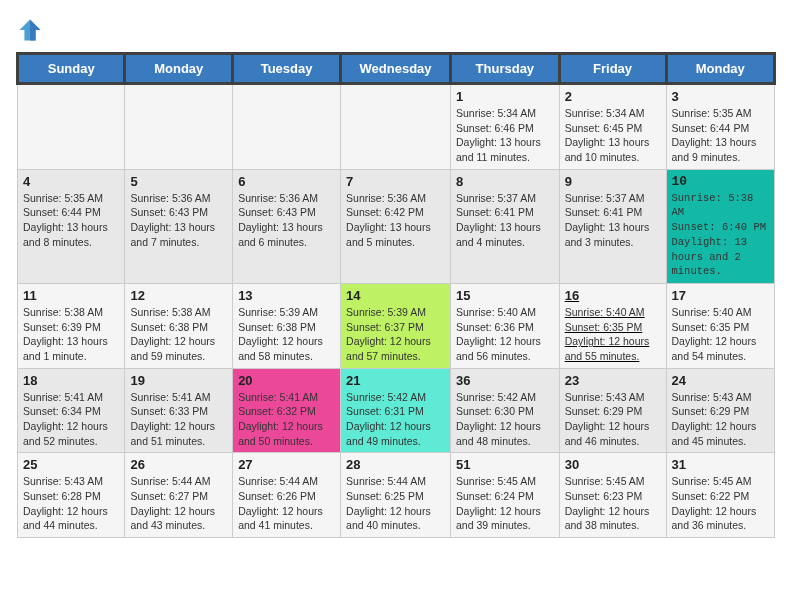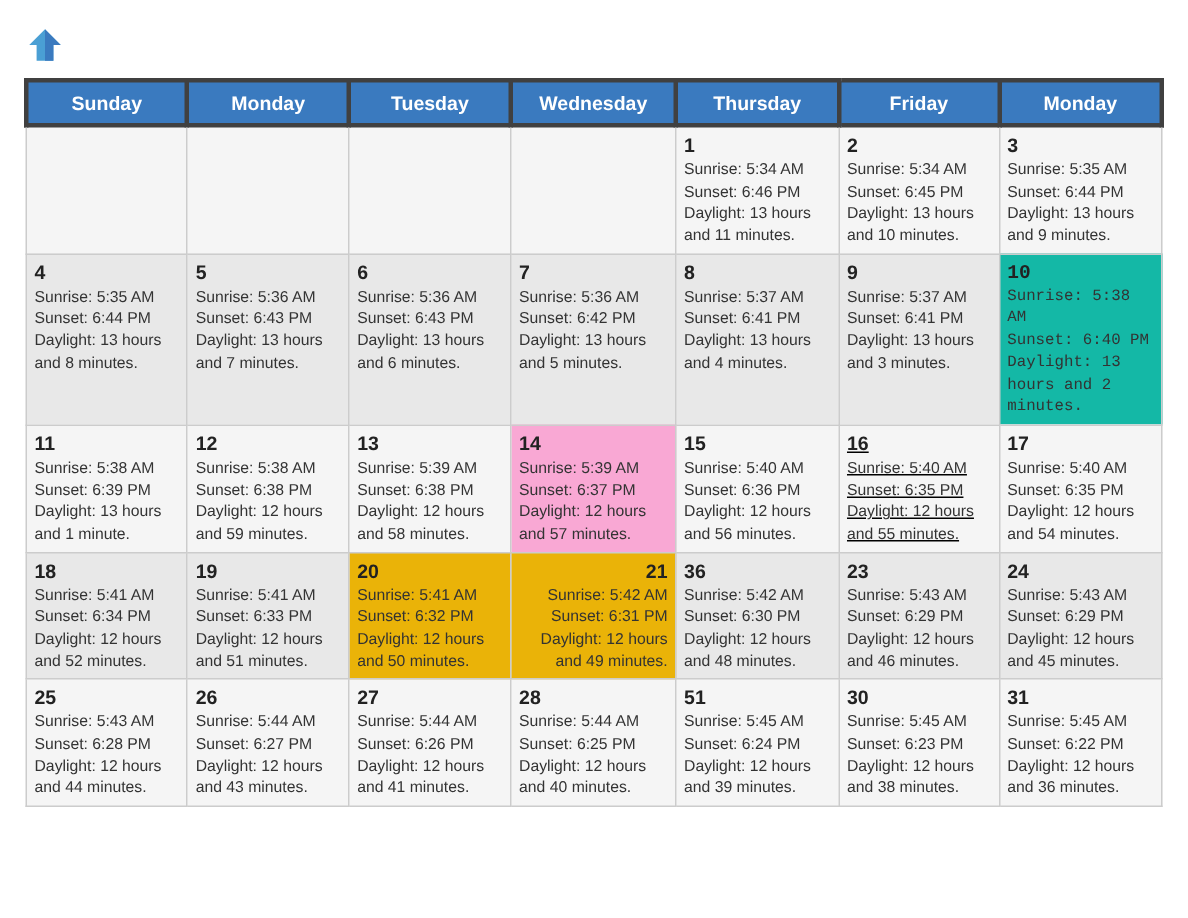--- a/index.html
+++ b/index.html
@@ -173,21 +173,21 @@
           <div class="day-info">Sunrise: 5:38 AM<br>Sunset: 6:39 PM<br>Daylight: 13 hours and 1 minute.</div>
         </td>
         <td style="background: rgb(245, 245, 245);">
           <span class="day-number">12</span>
           <div class="day-info">Sunrise: 5:38 AM<br>Sunset: 6:38 PM<br>Daylight: 12 hours and 59 minutes.</div>
         </td>
         <td style="background: rgb(245, 245, 245);">
           <span class="day-number">13</span>
           <div class="day-info">Sunrise: 5:39 AM<br>Sunset: 6:38 PM<br>Daylight: 12 hours and 58 minutes.</div>
         </td>
-        <td style="background: #f9a8d4;">
+        <td style="background: #bef264;">
           <span class="day-number">14</span>
           <div class="day-info">Sunrise: 5:39 AM<br>Sunset: 6:37 PM<br>Daylight: 12 hours and 57 minutes.</div>
         </td>
         <td style="background: rgb(245, 245, 245);">
           <span class="day-number">15</span>
           <div class="day-info">Sunrise: 5:40 AM<br>Sunset: 6:36 PM<br>Daylight: 12 hours and 56 minutes.</div>
         </td>
         <td style="background: rgb(245, 245, 245); text-decoration: underline;">
           <span class="day-number">16</span>
           <div class="day-info">Sunrise: 5:40 AM<br>Sunset: 6:35 PM<br>Daylight: 12 hours and 55 minutes.</div>
@@ -199,25 +199,25 @@
       </tr>
       <tr>
         <td style="background: rgb(232, 232, 232);">
           <span class="day-number">18</span>
           <div class="day-info">Sunrise: 5:41 AM<br>Sunset: 6:34 PM<br>Daylight: 12 hours and 52 minutes.</div>
         </td>
         <td style="background: rgb(232, 232, 232);">
           <span class="day-number">19</span>
           <div class="day-info">Sunrise: 5:41 AM<br>Sunset: 6:33 PM<br>Daylight: 12 hours and 51 minutes.</div>
         </td>
-        <td style="background: #eab308; margin-top: 40px;">
+        <td style="background: #ec4899; margin-top: 40px;">
           <span class="day-number">20</span>
           <div class="day-info">Sunrise: 5:41 AM<br>Sunset: 6:32 PM<br>Daylight: 12 hours and 50 minutes.</div>
         </td>
-        <td style="background: #eab308; text-align: right;">
+        <td style="background: #5eead4;">
           <span class="day-number">21</span>
           <div class="day-info">Sunrise: 5:42 AM<br>Sunset: 6:31 PM<br>Daylight: 12 hours and 49 minutes.</div>
         </td>
         <td style="background: rgb(232, 232, 232);">
           <span class="day-number">36</span>
           <div class="day-info">Sunrise: 5:42 AM<br>Sunset: 6:30 PM<br>Daylight: 12 hours and 48 minutes.</div>
         </td>
         <td style="background: rgb(232, 232, 232);">
           <span class="day-number">23</span>
           <div class="day-info">Sunrise: 5:43 AM<br>Sunset: 6:29 PM<br>Daylight: 12 hours and 46 minutes.</div>

